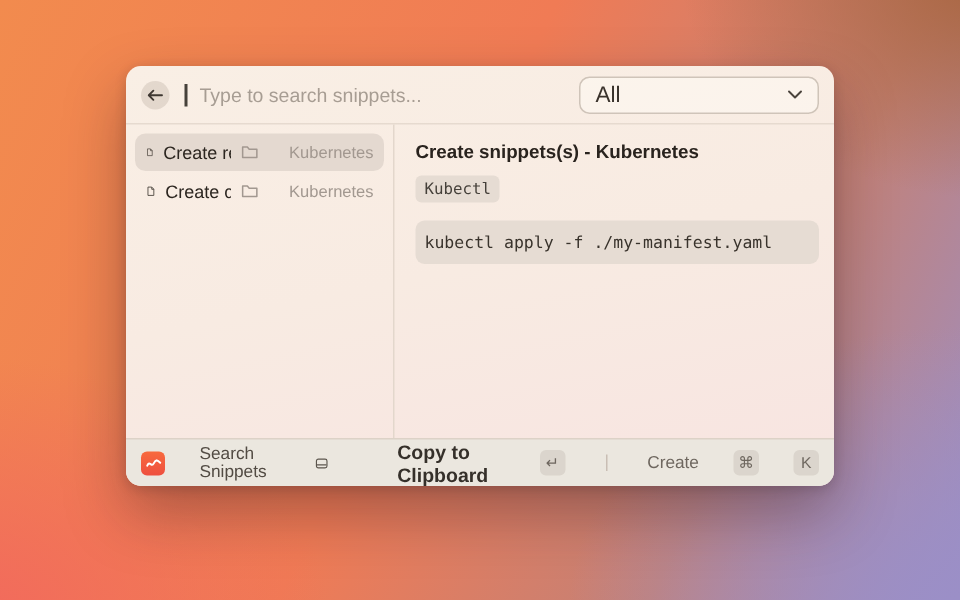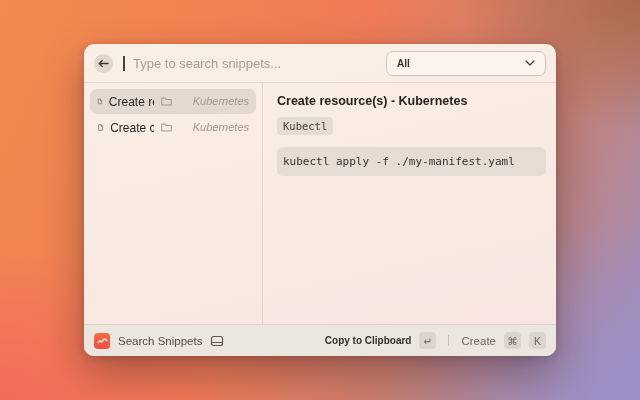--- a/index.html
+++ b/index.html
@@ -7,54 +7,54 @@
   body {
     font-family:"Liberation Sans", sans-serif;
     background:
       radial-gradient(60% 70% at 100% 102%, var(--wallpaper_br,#9b8fc7) 0%, rgba(155,143,199,0) 68%),
       radial-gradient(55% 62% at 104% -4%, var(--wallpaper_tr,#a9653e) 0%, rgba(169,101,62,0) 60%),
       radial-gradient(62% 72% at -4% 104%, var(--wallpaper_bl,#f2685d) 0%, rgba(242,104,93,0) 62%),
       linear-gradient(115deg, var(--wallpaper_tl,#f28b4e) 0%, #f07b55 45%, #c38177 75%, var(--wallpaper_br,#9b8fc7) 100%);
     position:relative;
   }
   .window {
-    position:absolute; left:84px; top:44px; width:472px; height:312px;
+    position:absolute; left:84px; top:44px; width:472px; height:280px;
     border-radius:10px; overflow:hidden;
     background:linear-gradient(168deg, var(--window_bg_top,#f9efe5) 0%, #f8ebe2 48%, var(--window_bg_bottom,#f8e4e1) 100%);
     box-shadow:0 18px 40px rgba(40,20,30,.35), 0 2px 8px rgba(40,20,30,.18);
     display:flex; flex-direction:column;
     font-size:12px; color:var(--text_primary,#2c2620);
   }
   
   .searchbar { height:39px; flex:0 0 39px; display:flex; align-items:center; gap:8px; padding:0 10px; border-bottom:1px solid #e6dacf; }
   .back-btn { width:19px; height:19px; border-radius:50%; background:rgba(98,78,62,.14); display:flex; align-items:center; justify-content:center; flex:0 0 auto; cursor:default; }
   .caret { width:2px; height:15px; background:#46413a; flex:0 0 auto; margin-left:2px; }
   .search-input { flex:1; border:none; outline:none; background:transparent; font-family:"Liberation Sans",sans-serif; font-size:13px; color:#2c2620; padding:0; }
   .search-input::placeholder { color:#a79d93; }
   .dropdown { width:160px; height:25px; border:1px solid #cfc4b9; border-radius:7px; background:rgba(255,252,247,.45); display:flex; align-items:center; padding:0 10px; gap:6px; flex:0 0 auto; }
-  .dropdown-label { font-size:10px; font-weight:700; color:#3a332c; flex:1; }
+  .dropdown-label { font-size:15px; font-weight:400; color:#3a332c; flex:1; }
   
   .content { flex:1; display:flex; min-height:0; }
   .sidebar { width:179px; flex:0 0 179px; border-right:1px solid #e3d7cc; padding:6px 6px; }
   .row { height:25px; margin-bottom:1px; border-radius:7px; display:flex; align-items:center; gap:6px; padding:0 7px; cursor:default; }
   .row.selected { background:var(--selection,#e4d9d0); }
   .row-label { font-size:12px; font-weight:500; color:#2c2620; white-space:nowrap; overflow:hidden; }
-  .row-right { margin-left:auto; display:flex; gap:20px; color:var(--text_muted,#a29890);font-style:italic; }
+  .row-right { margin-left:auto; display:flex; align-items:center; gap:20px; color:var(--text_muted,#a29890); }
   .row-folder { font-size:11px; color:var(--text_muted,#a29890); white-space:nowrap; }
   .detail { flex:1; padding:11px 10px 0 14px; min-width:0; }
   .detail-title { font-size:12.5px; font-weight:700; color:#29231e; }
   .tags { display:flex; gap:16px; margin-top:9px; }
   .tag { font-family:"DejaVu Sans Mono", monospace; font-size:10.5px; color:#45403a; background:var(--chip_bg,#e6dcd3); border-radius:4px; padding:3px 6px; }
   .codeblock { margin-top:12px; margin-right:0; background:var(--chip_bg,#e6dcd3); border-radius:6px; padding:8px 6px; font-family:"DejaVu Sans Mono", monospace; font-size:11px; color:#39332c; white-space:pre; }
   
-  .statusbar { flex:0 0 32px; height:32px; background:var(--statusbar_bg,#ebe7df); border-top:1px solid #ddd2c7; display:flex; align-items:center; padding:0 10px; gap:8px; }
+  .statusbar { flex:0 0 32px; height:32px; background:var(--statusbar_bg,#ebe7df); border-top:1px solid #ddd2c7; display:flex; align-items:center; padding:0 10px; gap:23px; }
   .app-icon { width:16px; height:16px; border-radius:4px; background:linear-gradient(180deg,var(--app_icon_top,#f86a3e),var(--app_icon_bottom,#ee4f3f)); display:flex; align-items:center; justify-content:center; flex:0 0 auto; }
   .app-name { font-size:11.5px; font-weight:500; color:#524b43; }
   .spacer { flex:1; }
-  .primary-action { font-size:10px; font-weight:700; color:#35302a; }
+  .primary-action { font-size:13px; font-weight:700; color:#35302a; }
   .keycap { min-width:17px; height:17px; padding:0 3px; border-radius:4px; background:rgba(75,58,45,.10); color:#6e675f; font-size:10.5px; display:flex; align-items:center; justify-content:center; }
   .vsep { width:1px; height:11px; background:#c9beb4; margin:0 4px; }
   .actions-label { font-size:11.5px; font-weight:500; color:#6e675f; }
   svg { display:block; }
 </style>
 </head>
 <body>
 
 <div class="window">
 
@@ -98,21 +98,21 @@
     <span class="row-right">
       <svg width="13" height="13" viewBox="0 0 14 14">
         <path d="M1.9 3.3h3.4l1.3 1.5h5.5v6H1.9z" fill="none" stroke="currentColor" stroke-width="1.1" stroke-linejoin="round"></path>
       </svg>
       <span class="row-folder">Kubernetes</span>
     </span>
   </div>
       </div>
 
     <div class="detail">
-      <div class="detail-title">Create resource(s) - Kubernetes</div>
+      <div class="detail-title">Create snippets(s) - Kubernetes</div>
       <div class="tags">
           <span class="tag">Kubectl</span>
         </div>
       <div class="codeblock">kubectl apply -f ./my-manifest.yaml</div>
     </div>
   </div>
 
   <div class="statusbar">
     <div class="app-icon">
       <svg width="11" height="9" viewBox="0 0 14 10">

